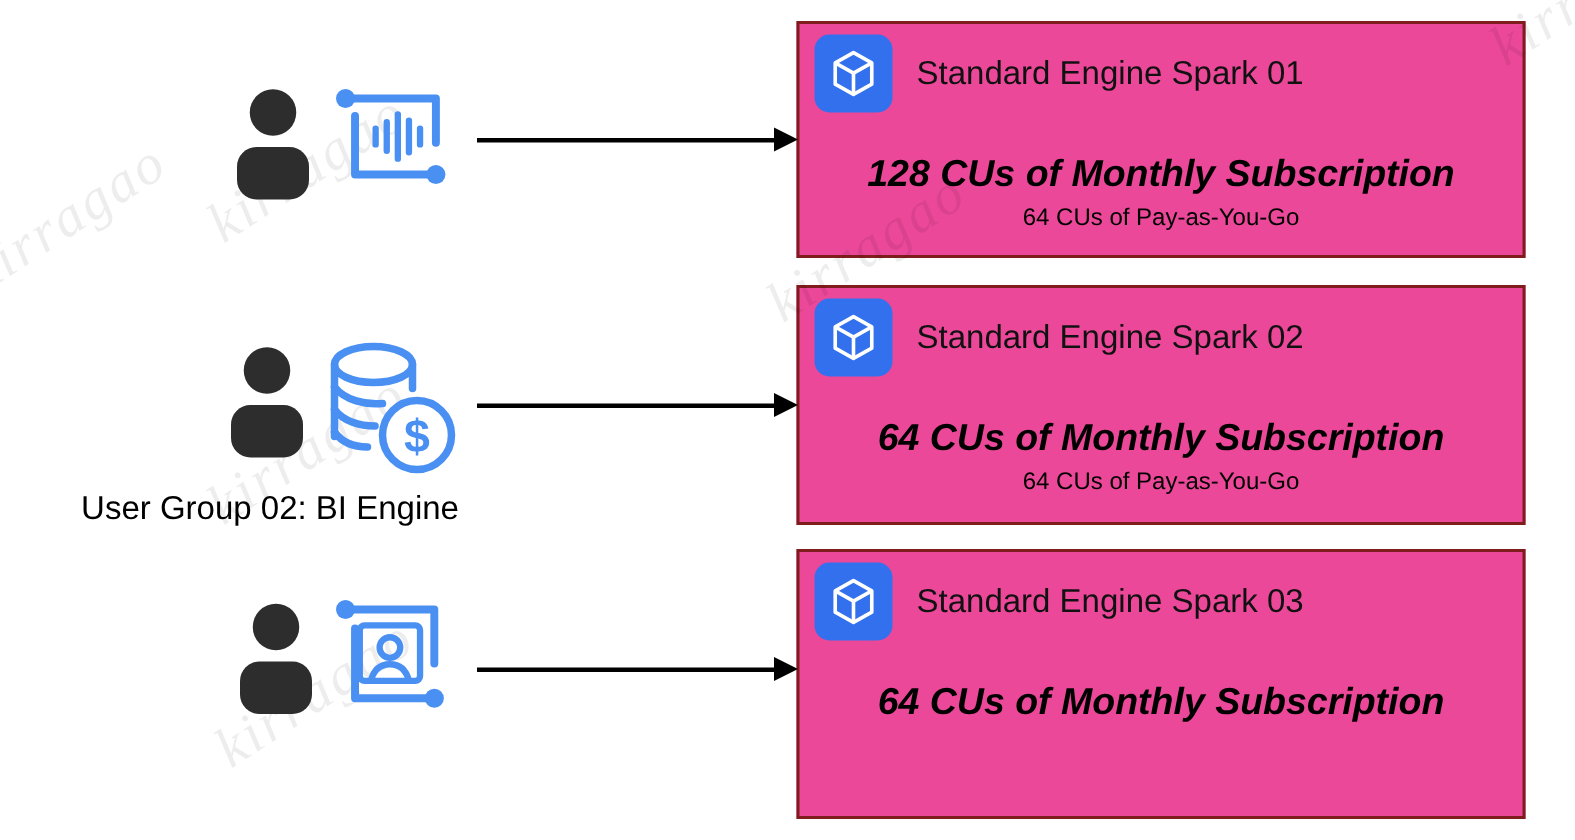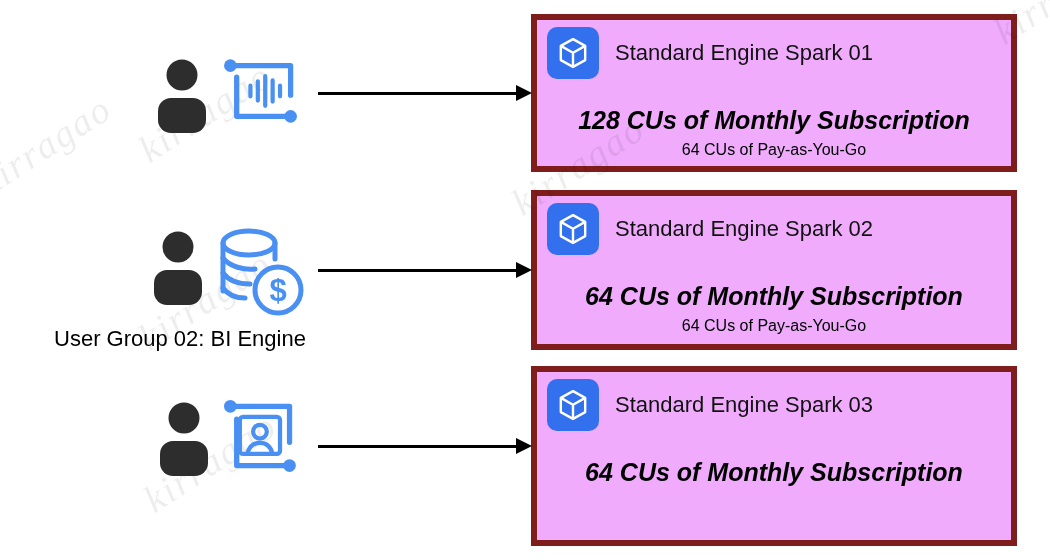--- a/index.html
+++ b/index.html
@@ -24,21 +24,21 @@
   .flow-arrow {
     position:absolute; z-index:3; height:3px; background:#000;
   }
   .flow-arrow::after {
     content:""; position:absolute; right:-16px; top:-6.5px;
     border-left:16px solid #000;
     border-top:8px solid transparent; border-bottom:8px solid transparent;
   }
   .engine-box {
     position:absolute; z-index:1; left:531px; width:486px;
-    background:#f0abfc; border:6px solid #7f1d1d;
+    background:#ec4899; border:2px solid #7f1d1d;
   }
   .badge {
     position:absolute; z-index:3; left:10px; top:7px; width:52px; height:52px;
     border-radius:10px; background:#3370ee;
     display:flex; align-items:center; justify-content:center;
   }
   .engine-title {
     position:absolute; z-index:3; left:78px; top:0; height:66px;
     display:flex; align-items:center; font-size:22px; color:#111;
   }

